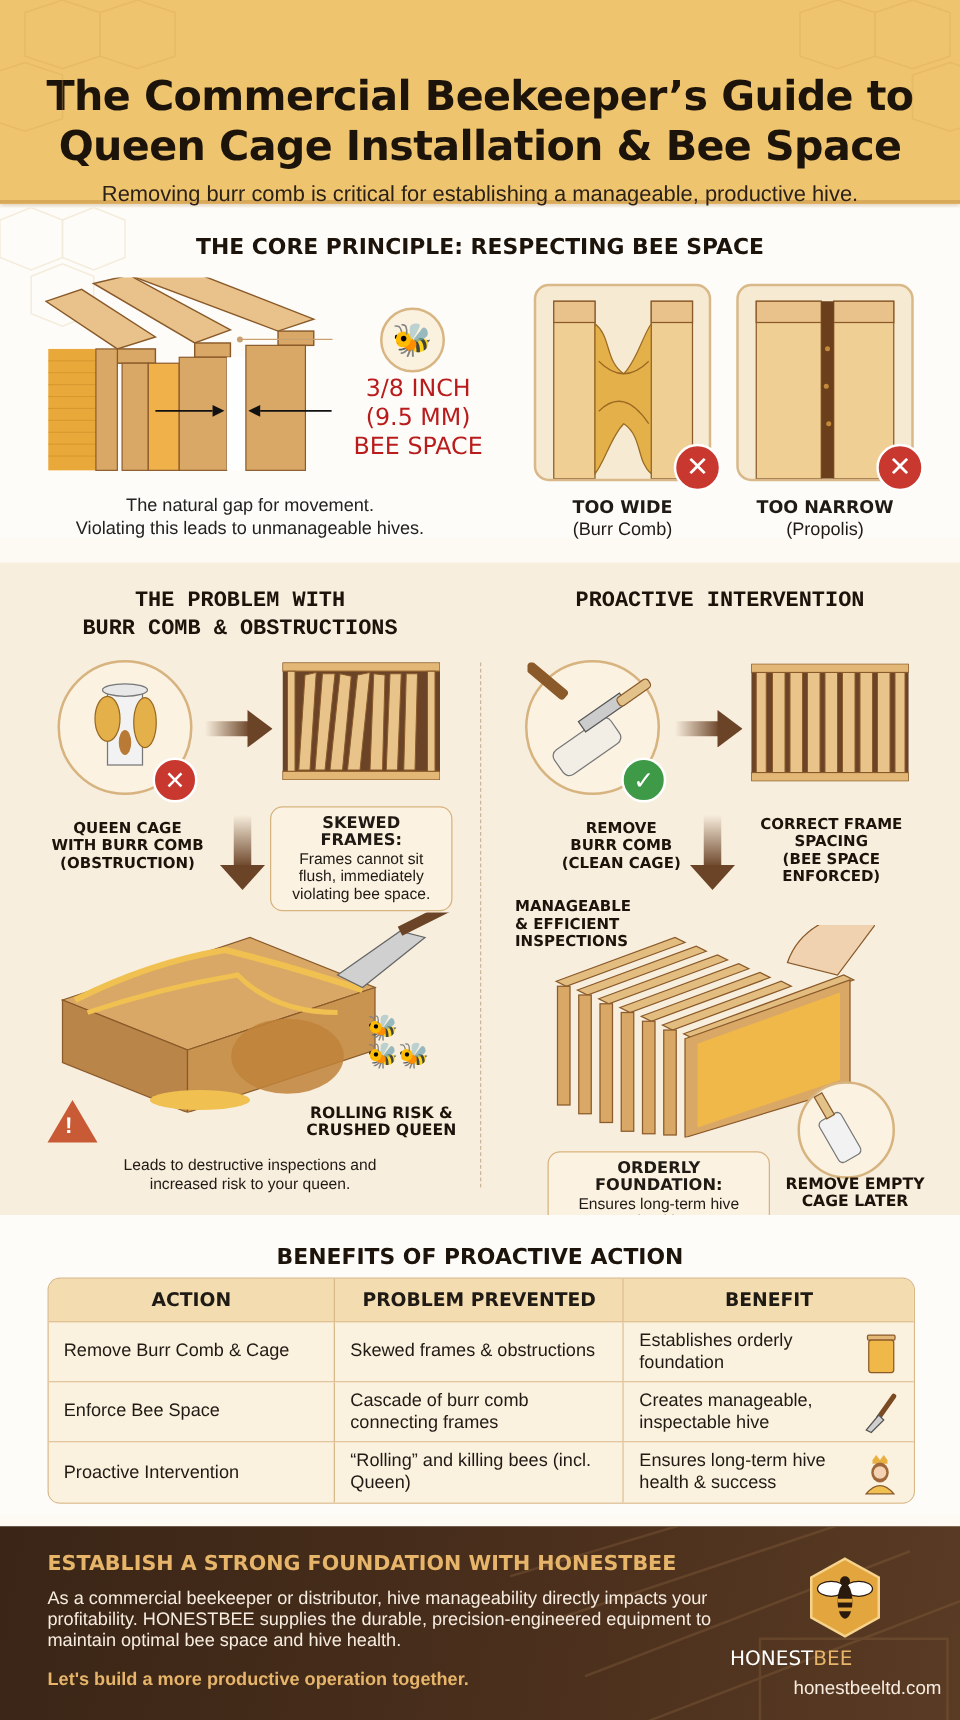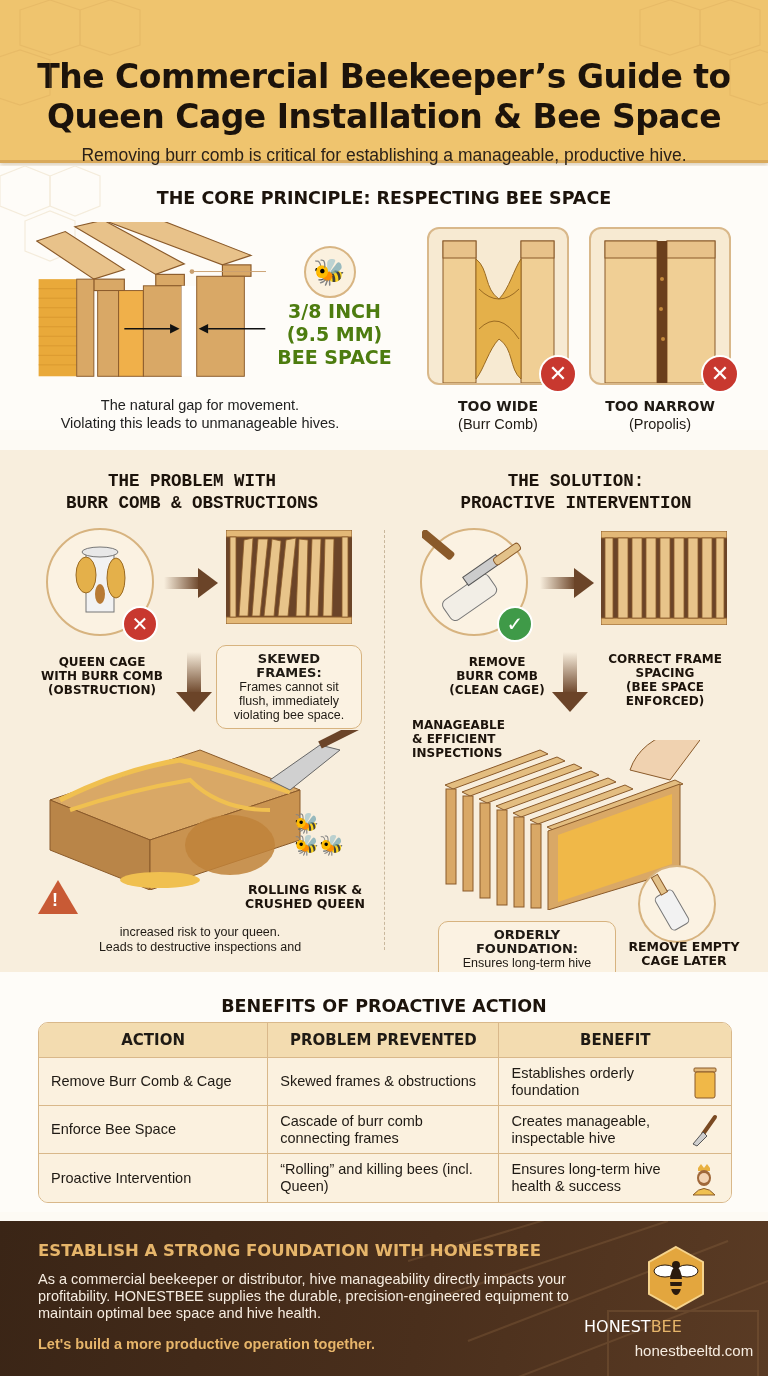--- a/index.html
+++ b/index.html
@@ -35,21 +35,21 @@
   }
   .s1 .sec-title { top: 22px; }
   .frames-illus { position: absolute; left: 36px; top: 56px; width: 230px; height: 160px; }
   .bee-circle {
     position: absolute; left: 304px; top: 246px; width: 52px; height: 52px;
     border-radius: 50%; border: 2px solid #d8b583; background: #fbf1df;
     display: flex; align-items: center; justify-content: center; font-size: 26px;
   }
   .measure {
     position: absolute; left: 272px; top: 300px; width: 125px; text-align: center;
-    font-family: "DejaVu Sans", sans-serif; font-weight: 700; font-size: 19px; line-height: 23px; color: #4d7c0f;
+    font-family: "DejaVu Sans", sans-serif; font-weight: 400; font-size: 19px; line-height: 23px; color: #b91c1c;
   }
   .s1-caption {
     position: absolute; left: 30px; top: 396px; width: 340px; text-align: center;
     font-size: 14.5px; line-height: 18px; color: #222;
   }
   .box-card {
     position: absolute; top: 227px; width: 142px; height: 158px;
     border: 2px solid #d9b88a; border-radius: 12px; background: #f7ead2;
   }
   .box-card .x-badge {
@@ -267,21 +267,20 @@
   <b>TOO NARROW</b>
   <span>(Propolis)</span>
 </div>
 
 <div class="s2">
   <div class="col-title" style="left:0">
     <div>THE PROBLEM WITH</div>
     <div>BURR COMB &amp; OBSTRUCTIONS</div>
   </div>
   <div class="col-title" style="left:384px">
-    <div>THE SOLUTION:</div>
     <div>PROACTIVE INTERVENTION</div>
   </div>
   <div class="divider"></div>
 </div>
 
 <div class="icon-circle" style="left:46px;top:528px">
   <svg width="104" height="104">
     <rect x="38" y="22" width="28" height="60" fill="#f2f2f2" stroke="#777"></rect>
     <ellipse cx="52" cy="22" rx="18" ry="5" fill="#e8e8e8" stroke="#777"></ellipse>
     <ellipse cx="38" cy="45" rx="10" ry="18" fill="#e4b04a" stroke="#9a6a22"></ellipse>
@@ -352,22 +351,22 @@
   <path d="M280,15 L320,-5" stroke="#6b4428" stroke-width="8"></path>
 </svg>
 <div style="position:absolute;left:294px;top:812px;font-size:20px;line-height:22px">🐝<br>🐝🐝</div>
 <div class="small-label" style="left:240px;top:883px;width:130px;font-size:12.5px">
   <div>ROLLING RISK &amp;</div>
   <div>CRUSHED QUEEN</div>
 </div>
 <div class="warn"></div>
 <div class="warn-mark">!</div>
 <div class="caption-c" style="left:40px;top:925px;width:320px">
+  <div>Leads to destructive inspections and</div>
   <div>increased risk to your queen.</div>
-  <div>Leads to destructive inspections and</div>
 </div>
 
 <div class="icon-circle" style="left:420px;top:528px">
   <svg width="104" height="104">
     <rect x="20" y="55" width="55" height="24" rx="6" fill="#f2eee6" stroke="#777" transform="rotate(-35 48 67)"></rect>
     <rect x="40" y="35" width="40" height="10" fill="#ccc" stroke="#555" transform="rotate(-35 60 40)"></rect>
     <rect x="-5" y="10" width="40" height="9" rx="3" fill="#8a5a2a" transform="rotate(40 15 15)"></rect>
     <rect x="70" y="20" width="30" height="8" rx="3" fill="#e3c28a" stroke="#8a5a2a" transform="rotate(-35 85 24)"></rect>
   </svg>
 </div>

